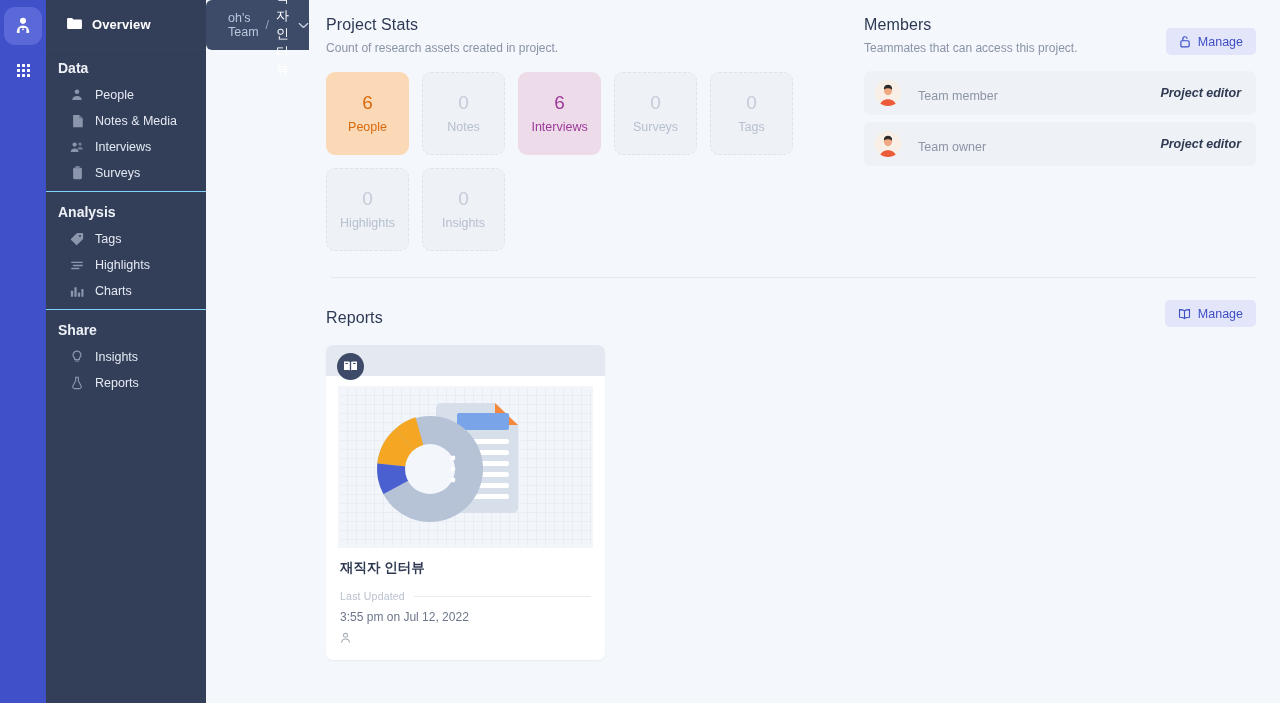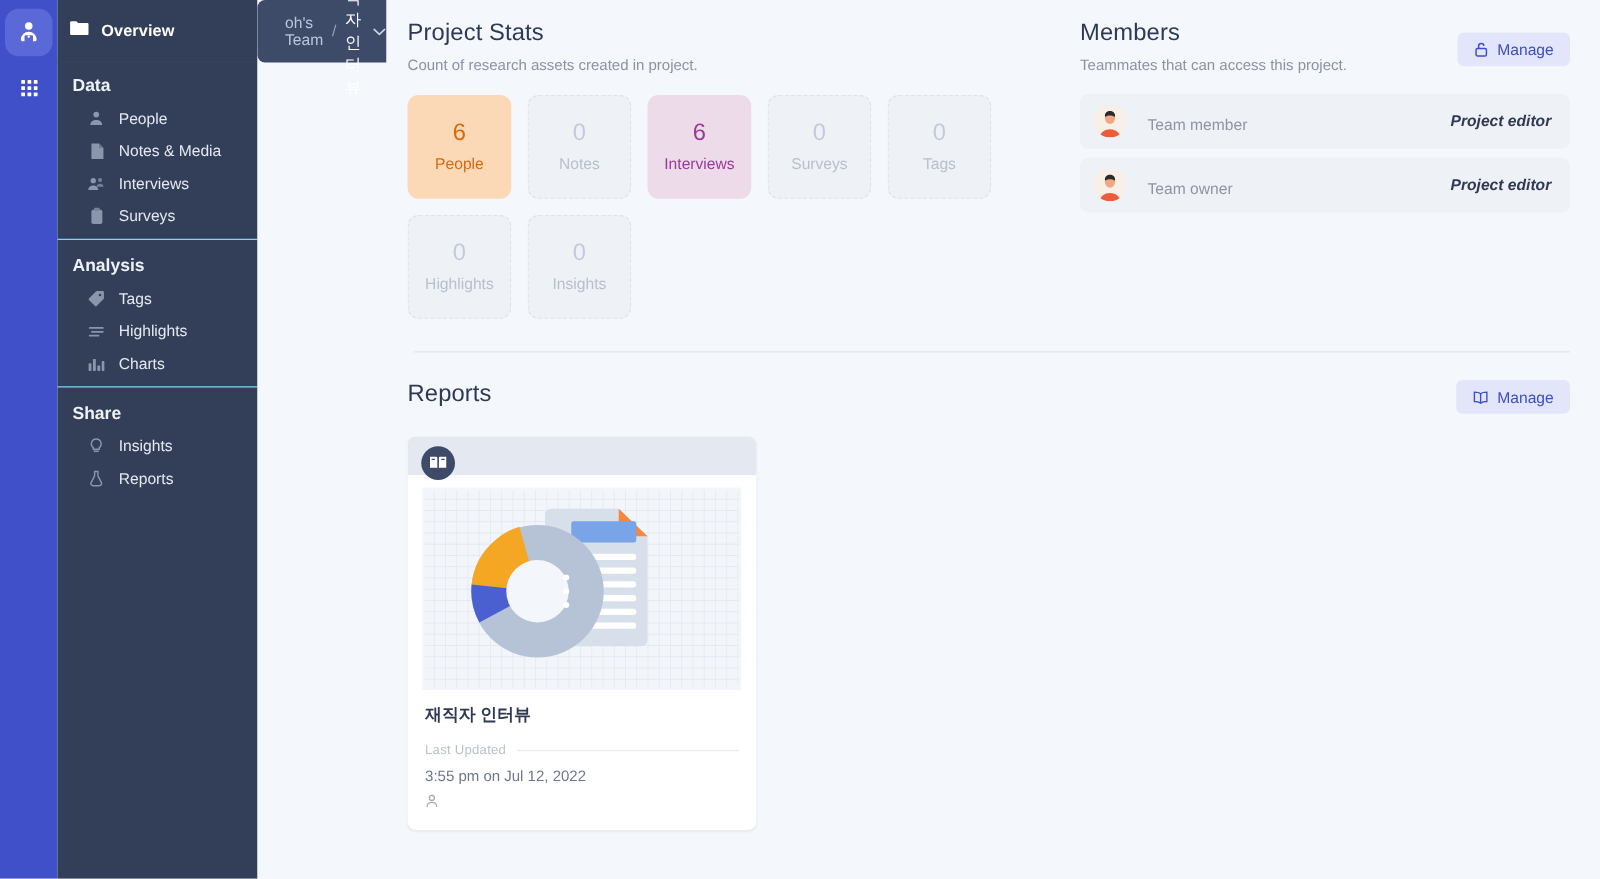--- a/index.html
+++ b/index.html
@@ -26,21 +26,21 @@
   .grid-icon { display: grid; grid-template-columns: repeat(3, 3px); gap: 2px; }
   .grid-icon i { width: 3px; height: 3px; background: #fff; display: block; border-radius: .5px; }
 
   
   .sidebar {
     width: 160px; flex: 0 0 160px; background: #333f58; color: #e8ecf5;
     display: flex; flex-direction: column;
   }
   .sidebar-head {
     height: 50px; display: flex; align-items: center; gap: 10px;
-    padding: 0 0 0 10px; border-bottom: 1px solid #3c486180;
+    padding: 0 0 0 21px; border-bottom: 1px solid #3c486180;
   }
   .sidebar-head .title { font-size: 13px; font-weight: bold; color: #fff; letter-spacing: .1px; }
   .sb-group { padding-top: 7px; }
   .sb-group.bordered { border-top: 1px solid #7dd3fc; margin-top: 5px; padding-top: 9px; }
   .sb-label {
     font-size: 14px; font-weight: bold; color: #eef1f7;
     padding: 3px 0 6px 12px;
   }
   .sb-item {
     display: flex; align-items: center; gap: 11px;
@@ -60,42 +60,42 @@
   .crumb-team { font-size: 12.5px; color: #bcc6dd; }
   .crumb-sep { font-size: 12.5px; color: #93a0bd; margin: 0 7px; }
   .crumb-proj { font-size: 13px; color: #ffffff; }
   .crumb-chevron { margin-left: 9px; display: flex; align-items: center; }
 
   .content { flex: 1; padding: 16px 24px 0 17px; overflow: hidden; }
   .cols { display: flex; gap: 0; }
   .col-left { width: 520px; flex: 0 0 520px; }
   .col-right { flex: 1; padding-left: 18px; }
 
-  .sec-title { font-size: 19px; color: #2e3a55; font-weight: normal; letter-spacing: .1px; }
+  .sec-title { font-size: 16px; color: #2e3a55; font-weight: normal; letter-spacing: .1px; }
   .sec-sub { font-size: 12px; color: #8a93a6; margin-top: 7px; }
 
   
   .stats { display: flex; flex-wrap: wrap; gap: 13px; margin-top: 17px; max-width: 470px; }
   .stat {
     width: 83px; height: 83px; border-radius: 9px;
     display: flex; flex-direction: column; align-items: center; justify-content: center;
     gap: 8px; cursor: pointer;
   }
   .stat .num { font-size: 19px; line-height: 1; }
   .stat .cap { font-size: 12.5px; }
   .stat.empty { background: #eef1f6; border: 1.5px dashed #dde3ec; }
   .stat.empty .num { color: #c3cbd9; }
   .stat.empty .cap { color: #b7c0ce; }
   .stat.orange { background: #fbd9b6; }
   .stat.orange .num, .stat.orange .cap { color: #d9690d; }
   .stat.purple { background: #eddbea; }
   .stat.purple .num, .stat.purple .cap { color: #9c3a99; }
 
   
-  .sec-head { display: flex; align-items: center; justify-content: space-between; }
+  .sec-head { display: flex; align-items: flex-end; justify-content: space-between; }
   .manage-btn {
     background: #e3e6fa; color: #3d4fc4; border: none; border-radius: 5px;
     height: 27px; padding: 0 13px; display: inline-flex; align-items: center; gap: 7px;
     font-size: 12.5px; font-family: inherit; cursor: pointer; margin-top: 4px;
   }
   .manage-btn svg { display: block; }
 
   
   .members { margin-top: 16px; display: flex; flex-direction: column; gap: 7px; }
   .member-row {

